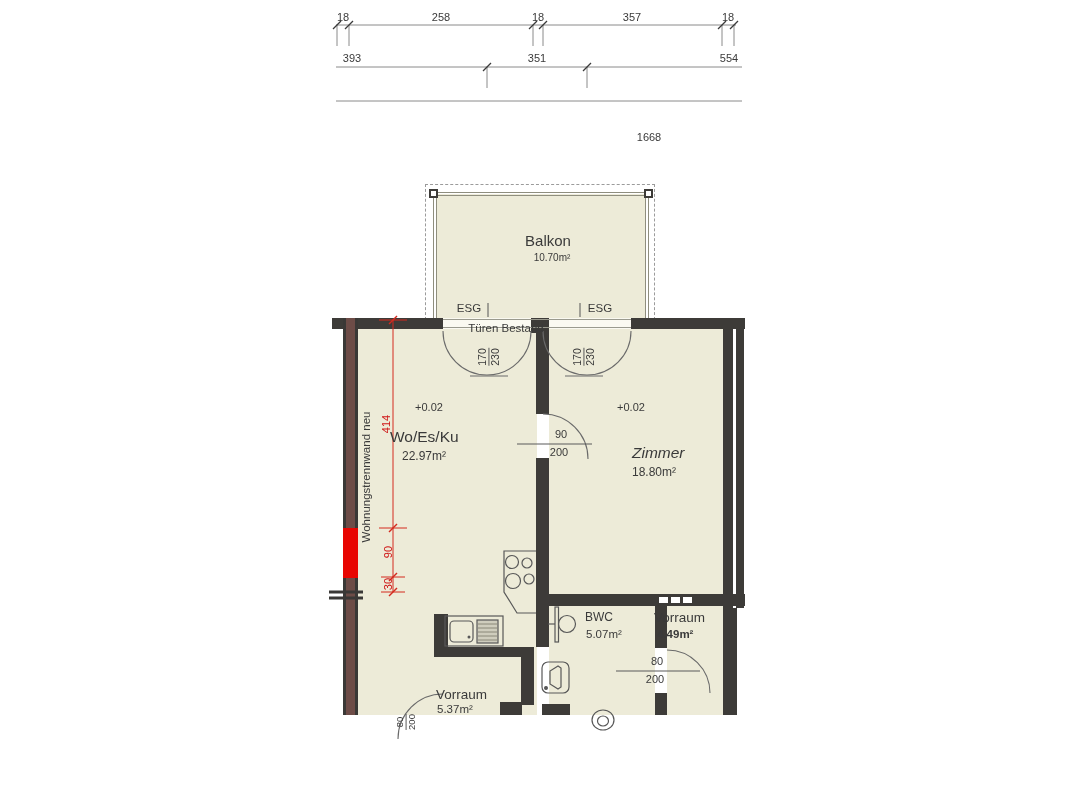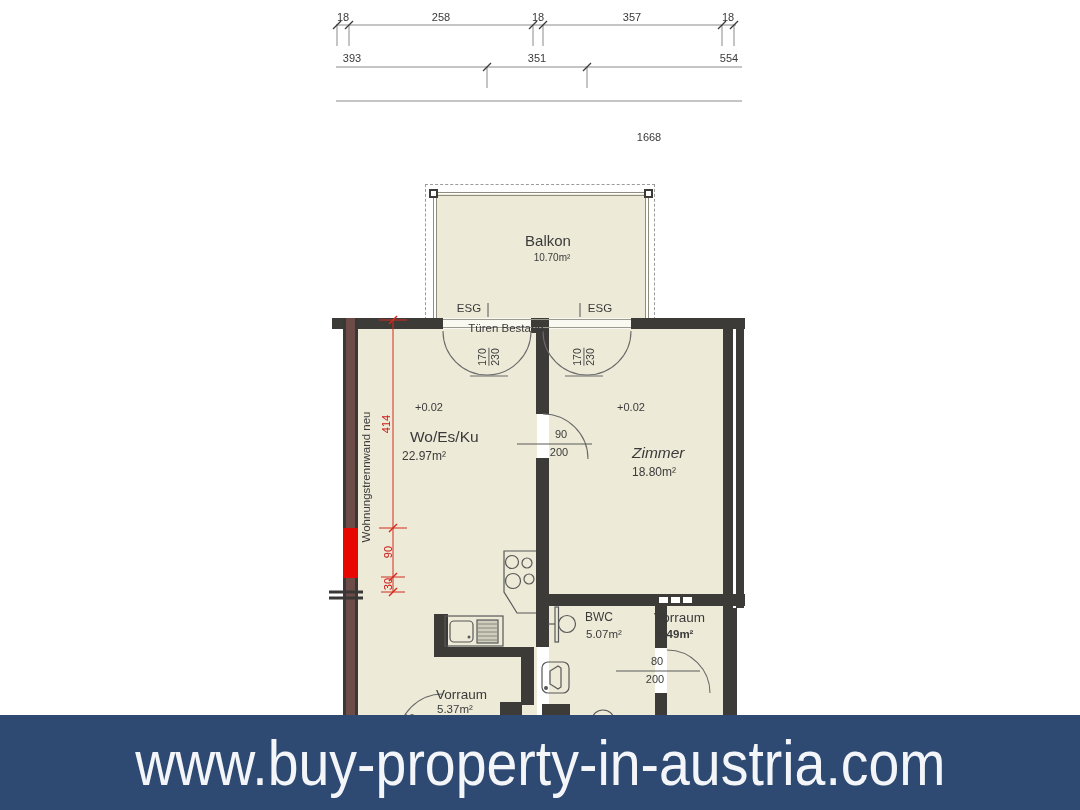--- a/index.html
+++ b/index.html
@@ -220,21 +220,21 @@
     <span class="bar"></span>
     <span>230</span>
   </div>
   <div class="vfrac" style="left:584px;top:357px;">
     <span>170</span>
     <span class="bar"></span>
     <span>230</span>
   </div>
 
   <div class="lbl ctr dimtxt" style="left:429px;top:401px;">+0.02</div>
-  <div class="lbl roomname" style="left:410px;top:428px;">Wo/Es/Ku</div>
+  <div class="lbl roomname" style="left:390px;top:428px;">Wo/Es/Ku</div>
   <div class="lbl roomarea" style="left:402px;top:449px;">22.97m²</div>
   <div class="lbl ctr dimtxt" style="left:631px;top:401px;">+0.02</div>
   <div class="lbl roomname" style="left:632px;top:444px;font-style:italic;">Zimmer</div>
   <div class="lbl roomarea" style="left:632px;top:465px;">18.80m²</div>
   <div class="lbl" style="left:585px;top:610px;font-size:12px;">BWC</div>
   <div class="lbl small" style="left:586px;top:628px;">5.07m²</div>
   <div class="lbl" style="left:654px;top:610px;font-size:13.5px;">Vorraum</div>
   <div class="lbl small" style="left:657px;top:628px;font-weight:bold;">4.49m²</div>
   <div class="lbl" style="left:436px;top:687px;font-size:13.5px;">Vorraum</div>
   <div class="lbl small" style="left:437px;top:703px;">5.37m²</div>
@@ -249,17 +249,14 @@
     <span>80</span>
     <span class="bar"></span>
     <span>200</span>
   </div>
 
   <div class="lbl rot small" style="left:366px;top:477px;">Wohnungstrennwand neu</div>
   <div class="lbl rot dimtxt red" style="left:386px;top:424px;">414</div>
   <div class="lbl rot dimtxt red" style="left:388px;top:552px;">90</div>
   <div class="lbl rot dimtxt red" style="left:388px;top:584px;">30</div>
 
-  <div id="banner">
-    <div class="url">www.buy-property-in-austria.com</div>
-  </div>
 
 </div>
 
 </body></html>

